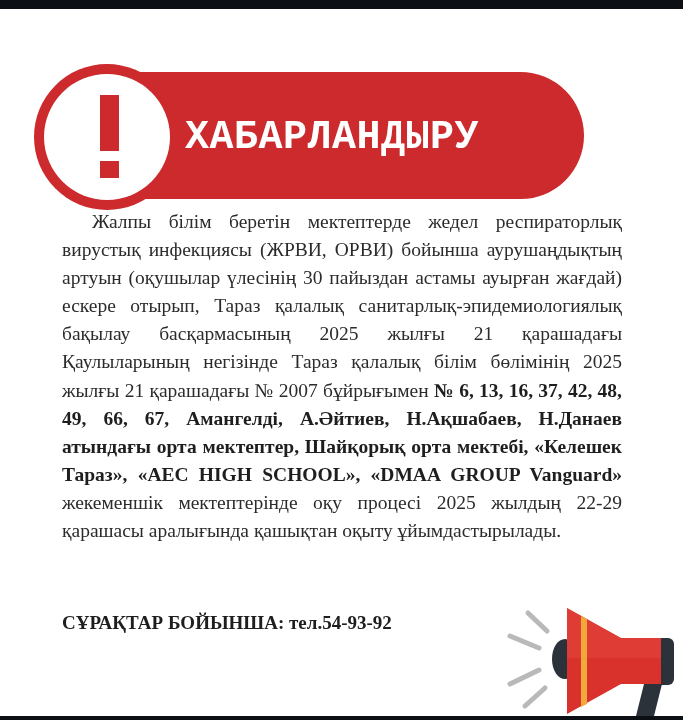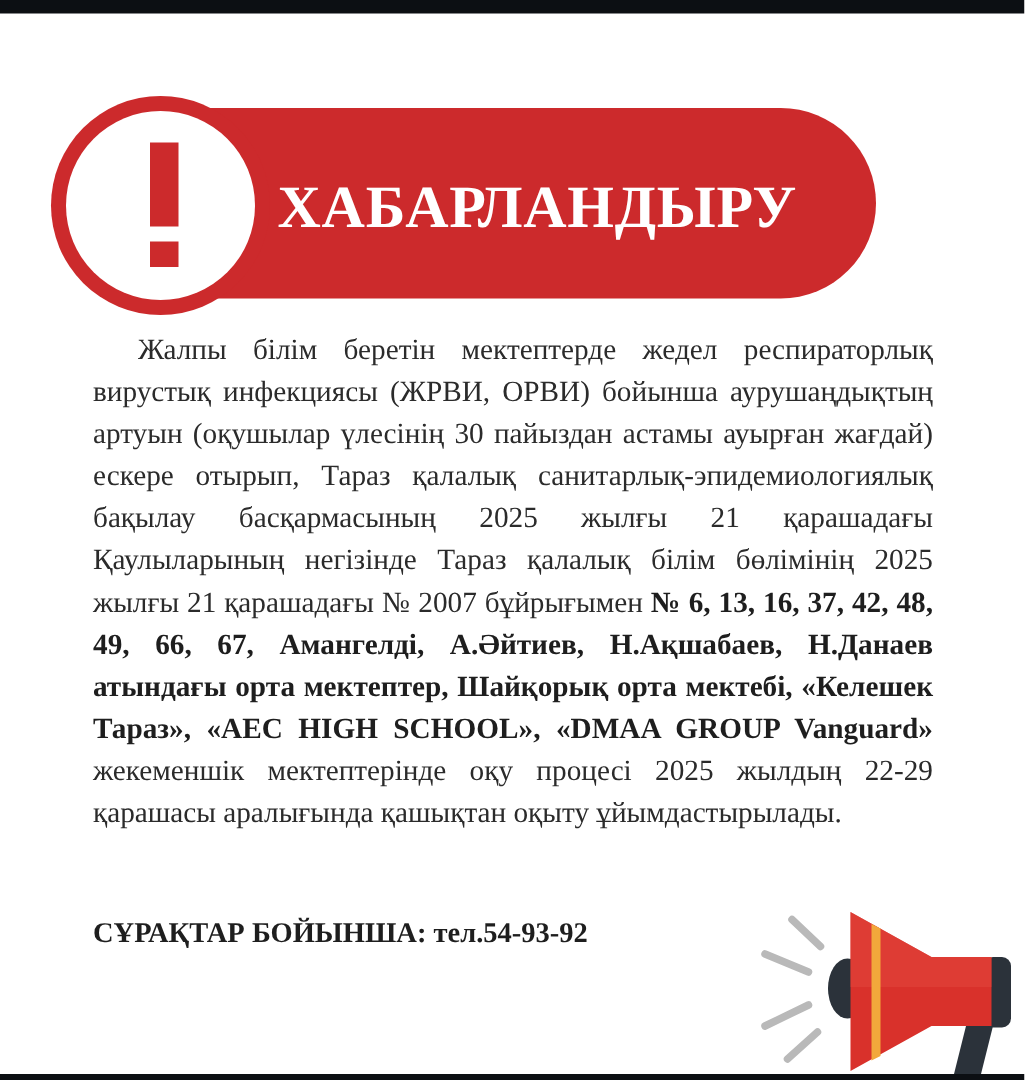--- a/index.html
+++ b/index.html
@@ -22,27 +22,27 @@
       border-radius: 50%; background: #ffffff;
     }
     .excl-bar {
       position: absolute; left: 100px; top: 95px; width: 19px; height: 56px; background: #cc2a2c;
     }
     .excl-dot {
       position: absolute; left: 100px; top: 161px; width: 19px; height: 17px; background: #cc2a2c;
     }
     .title {
       position: absolute; left: 185px; top: 108px; width: 380px; height: 60px;
-      font-family: Liberation Serif, serif;
+      font-family: Liberation Mono, monospace;
       font-weight: bold; font-size: 40px; color: #ffffff; letter-spacing: 0.5px;
       line-height: 60px; white-space: nowrap;
     }
 
     .body-text {
-      position: absolute; left: 62px; top: 220px; width: 560px;
+      position: absolute; left: 62px; top: 208px; width: 560px;
       font-family: "Liberation Serif", "DejaVu Serif", serif;
       font-size: 19.5px; line-height: 28.1px; color: #2b2b2b;
       text-align: justify; text-align-last: left;
     }
     .body-text .indent { display: inline-block; width: 30px; }
     .body-text b { font-weight: bold; color: #1e1e1e; }
 
     .contact {
       position: absolute; left: 62px; top: 612px;
       font-family: Liberation Serif, serif;

